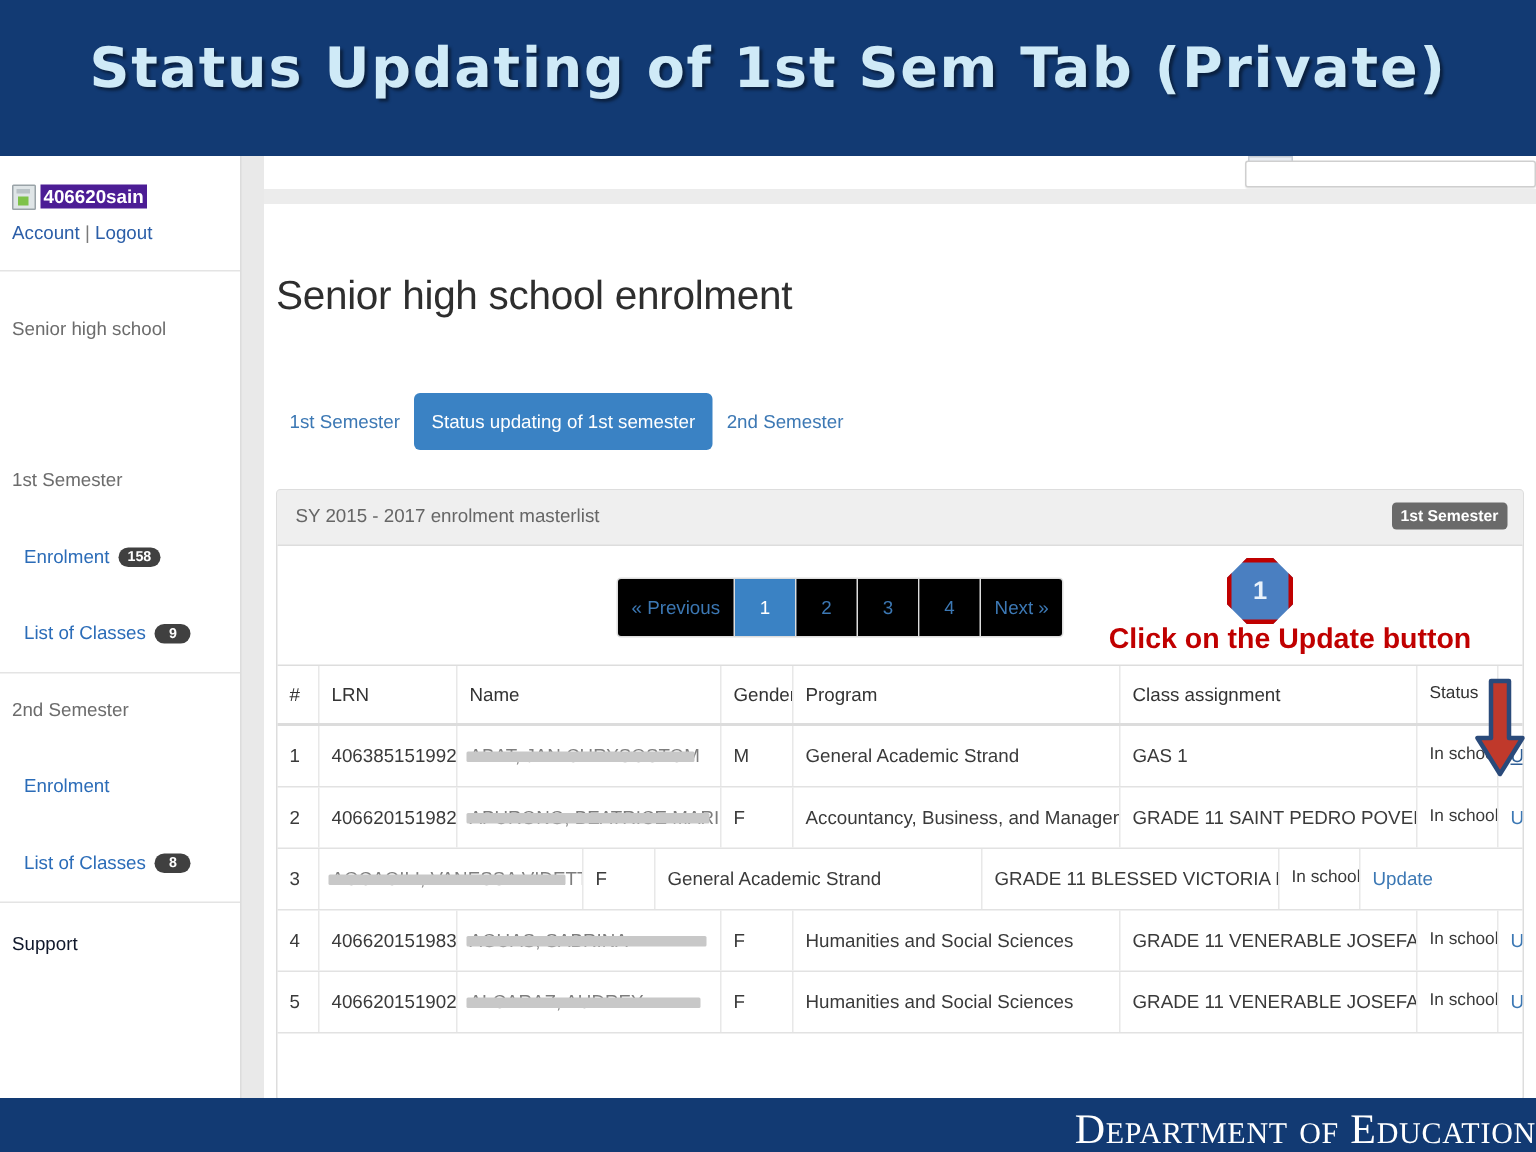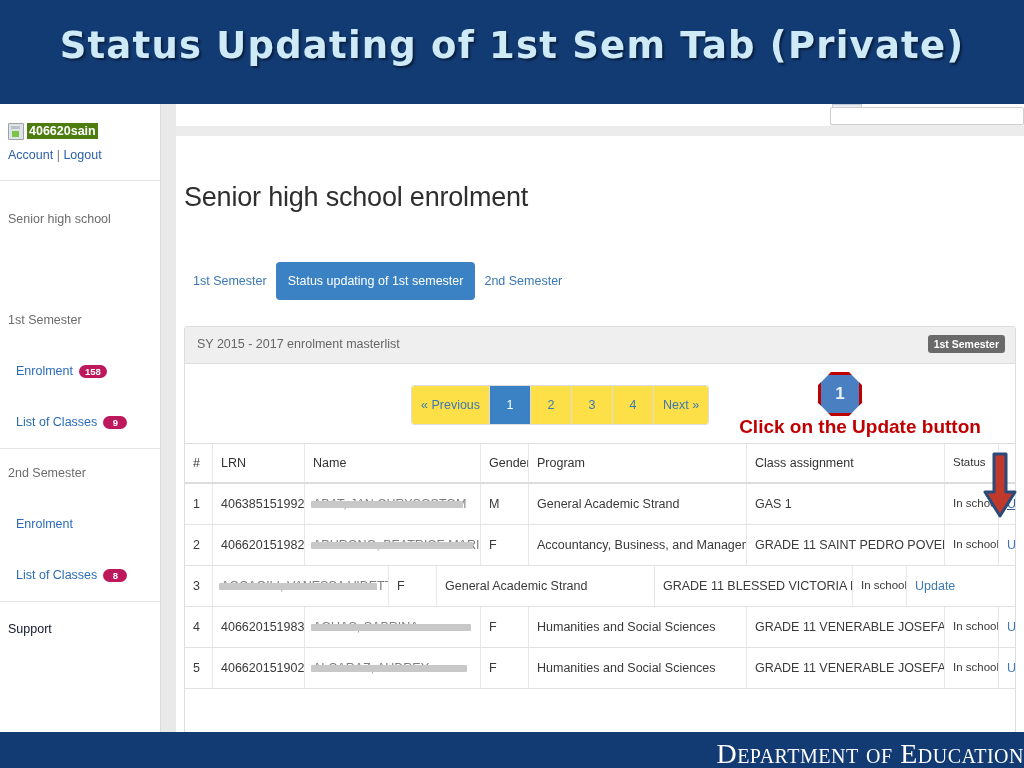--- a/index.html
+++ b/index.html
@@ -64,35 +64,35 @@
   .sidebar-gap:after{content:"";position:absolute;left:0;top:0;width:1px;height:628px;background:#dcdcdc;}
 
   .user-row{position:absolute;left:8px;top:18px;height:18px;display:flex;align-items:center;}
   .user-icon{
     width:14px;height:15px;border:1px solid #9aa3a8;background:#dfe5e7;
     position:relative;margin-right:3px;border-radius:1px;
   }
   .user-icon:before{content:"";position:absolute;left:3px;top:7px;width:7px;height:6px;background:#7ec24a;}
   .user-icon:after{content:"";position:absolute;left:2px;top:2px;width:9px;height:3px;background:#b9c2c6;}
   .user-name{
-    background:#4d7c0f;color:#ffffff;font-size:12.5px;font-weight:bold;
+    background:#4c1d95;color:#ffffff;font-size:12.5px;font-weight:bold;
     padding:1px 2px;line-height:14px;
   }
   .acct-row{position:absolute;left:8px;top:44px;font-size:12.5px;color:#2b5ea8;}
   .acct-row .sep{color:#7a7a7a;}
 
   .side-div{position:absolute;left:0;width:160px;height:1px;background:#e4e4e4;}
 
   .side-item{position:absolute;left:0;width:160px;height:22px;display:flex;align-items:center;font-size:12.5px;}
   .side-item .lbl{white-space:nowrap;}
   .side-item.group .lbl{color:#6c6c6c;padding-left:8px;}
   .side-item.link .lbl{color:#2b6cb8;padding-left:16px;}
   .badge{
     display:inline-block;margin-left:6px;min-width:12px;padding:1px 6px;
-    border-radius:9px;background:#be185d;color:#ffffff;
+    border-radius:9px;background:#404040;color:#ffffff;
     font-size:9.5px;font-weight:bold;text-align:center;line-height:11px;
   }
 
   
   .main{position:absolute;left:176px;top:32px;width:848px;height:596px;background:#ffffff;}
 
   .page-title{
     position:absolute;left:8px;top:46px;font-size:27px;color:#2e2e2e;
     font-weight:normal;letter-spacing:-.2px;
   }
@@ -130,21 +130,21 @@
   .class-select .cs-text{position:absolute;left:10px;top:11px;font-size:12.5px;color:#9a9a9a;}
   .class-select .cs-caret{
     position:absolute;right:8px;top:15px;width:0;height:0;
     border-left:4px solid transparent;border-right:4px solid transparent;
     border-top:5px solid #8a8a8a;
   }
 
   .pager{position:absolute;left:226px;top:22px;height:38px;display:flex;border:1px solid #dddddd;border-radius:3px;overflow:hidden;background:#fff;}
   .pg{
     min-width:22px;padding:0 9px;height:38px;display:flex;align-items:center;justify-content:center;
-    font-size:12.5px;color:#3c78b4;border-right:1px solid #dddddd;background:#fde047;white-space:nowrap;
+    font-size:12.5px;color:#3c78b4;border-right:1px solid #dddddd;background:#000000;white-space:nowrap;
   }
   .pg:last-child{border-right:none;}
   .pg.active{background:#3a82c4;color:#ffffff;}
 
   
   .callout-badge{
     position:absolute;left:818px;top:268px;width:38px;height:38px;
   }
   .callout-badge .oct{
     width:38px;height:38px;background:#4a7fc1;border:3px solid #c00000;

